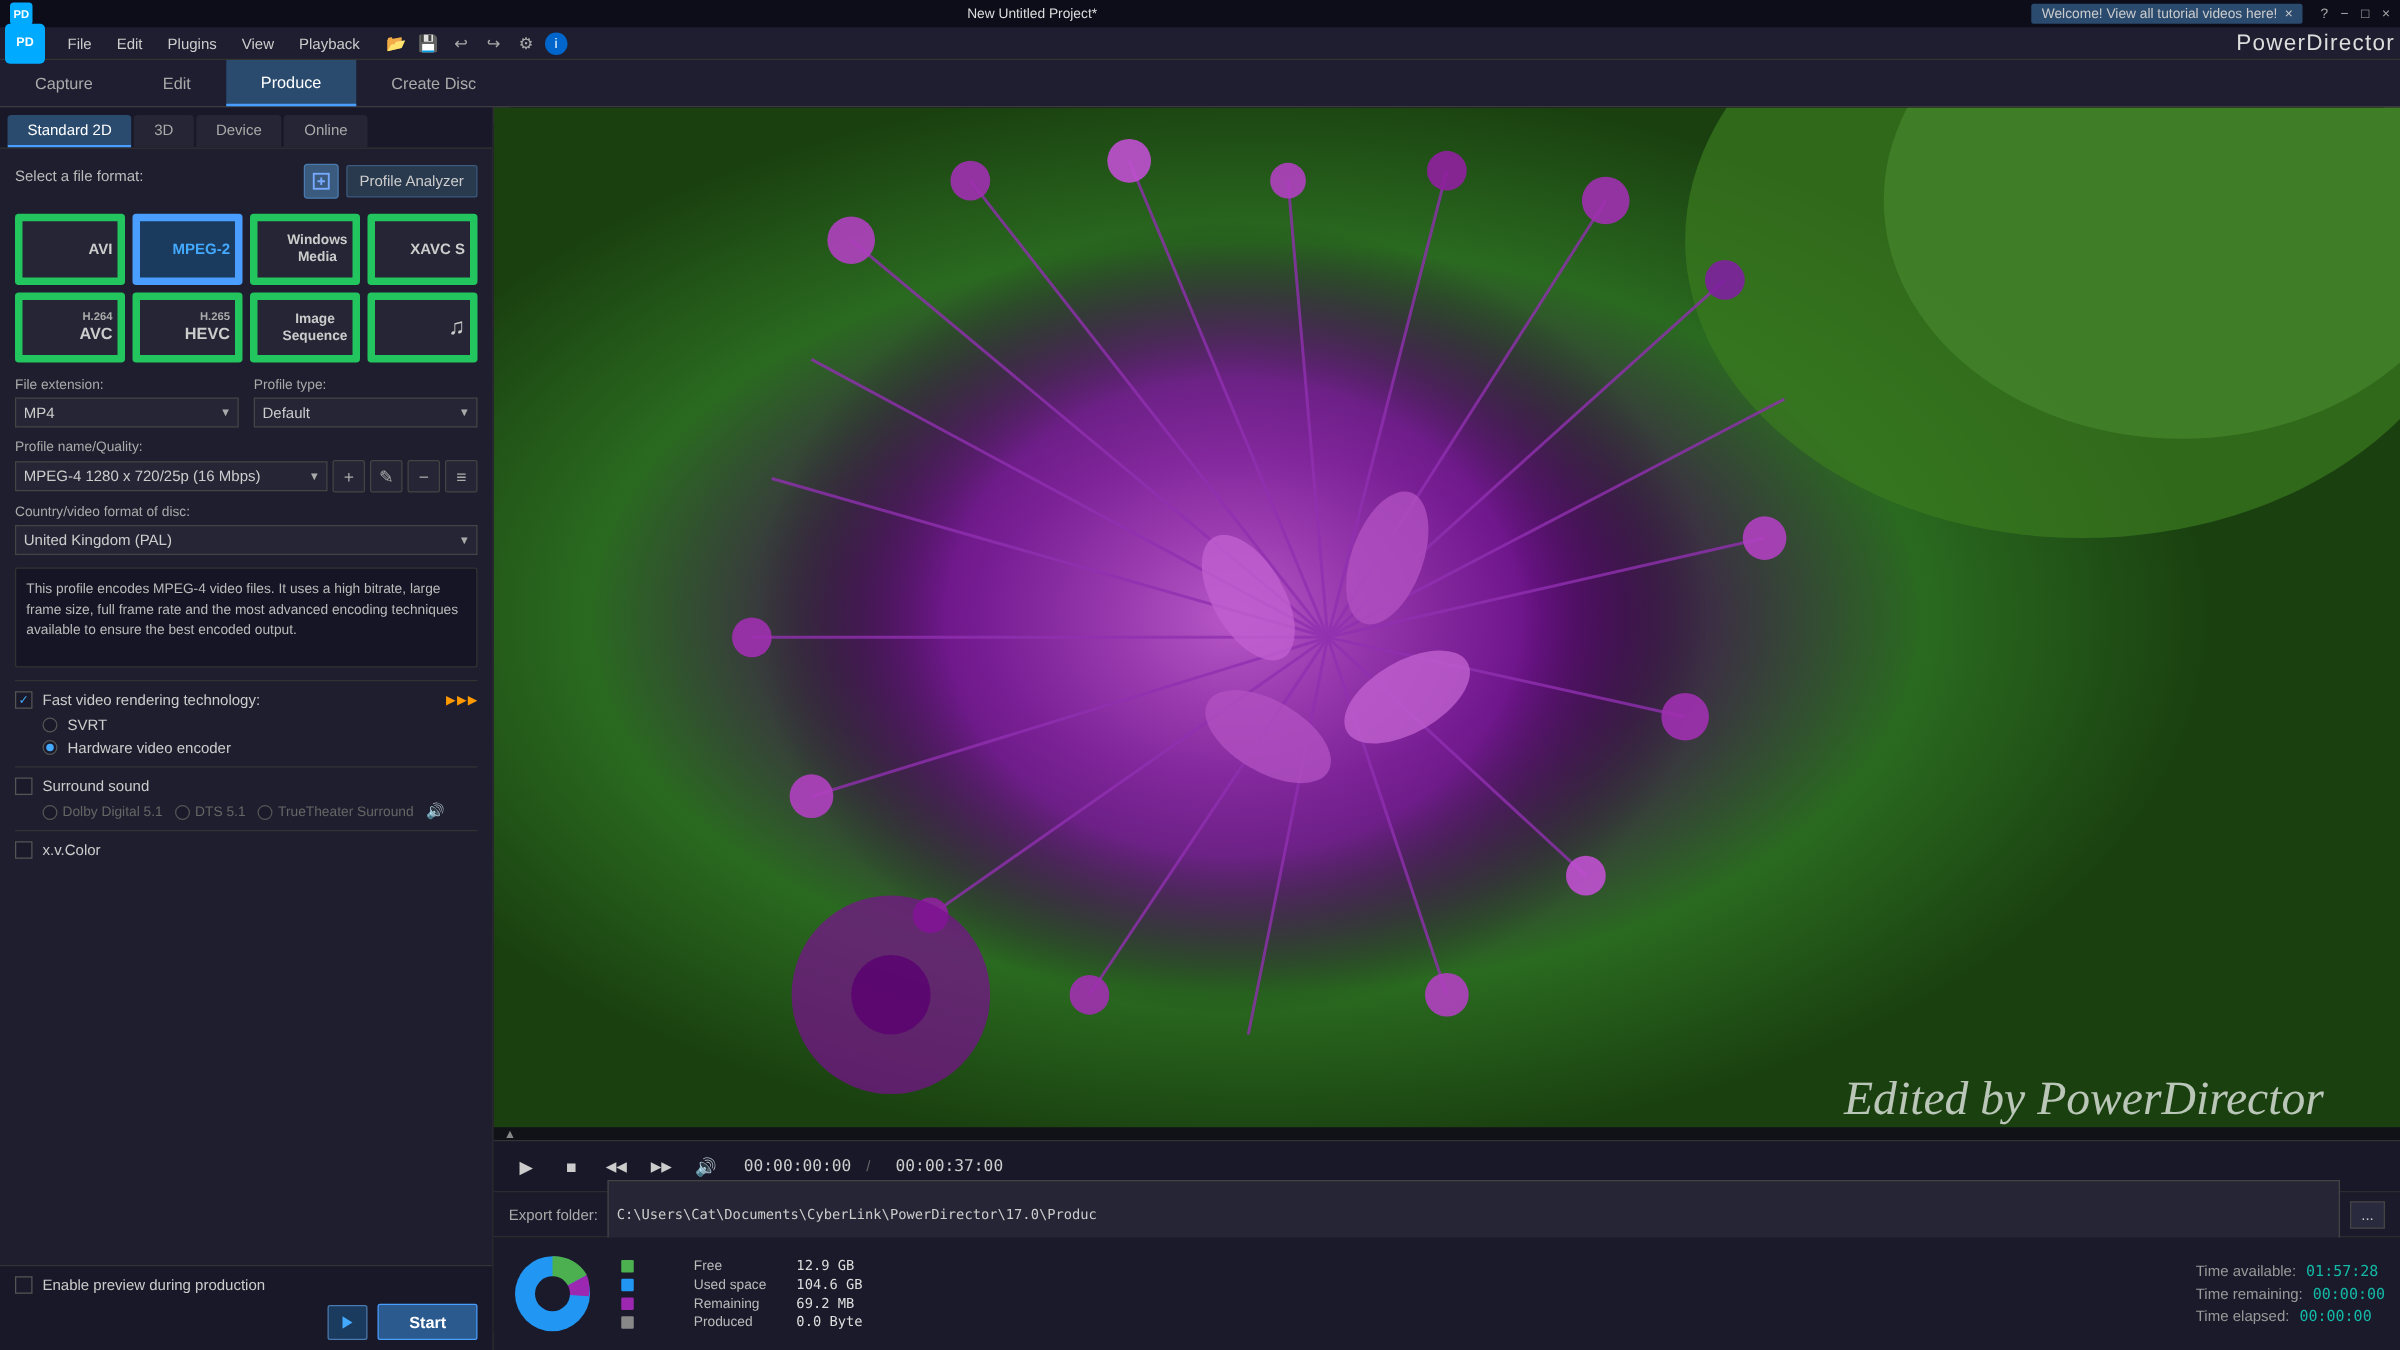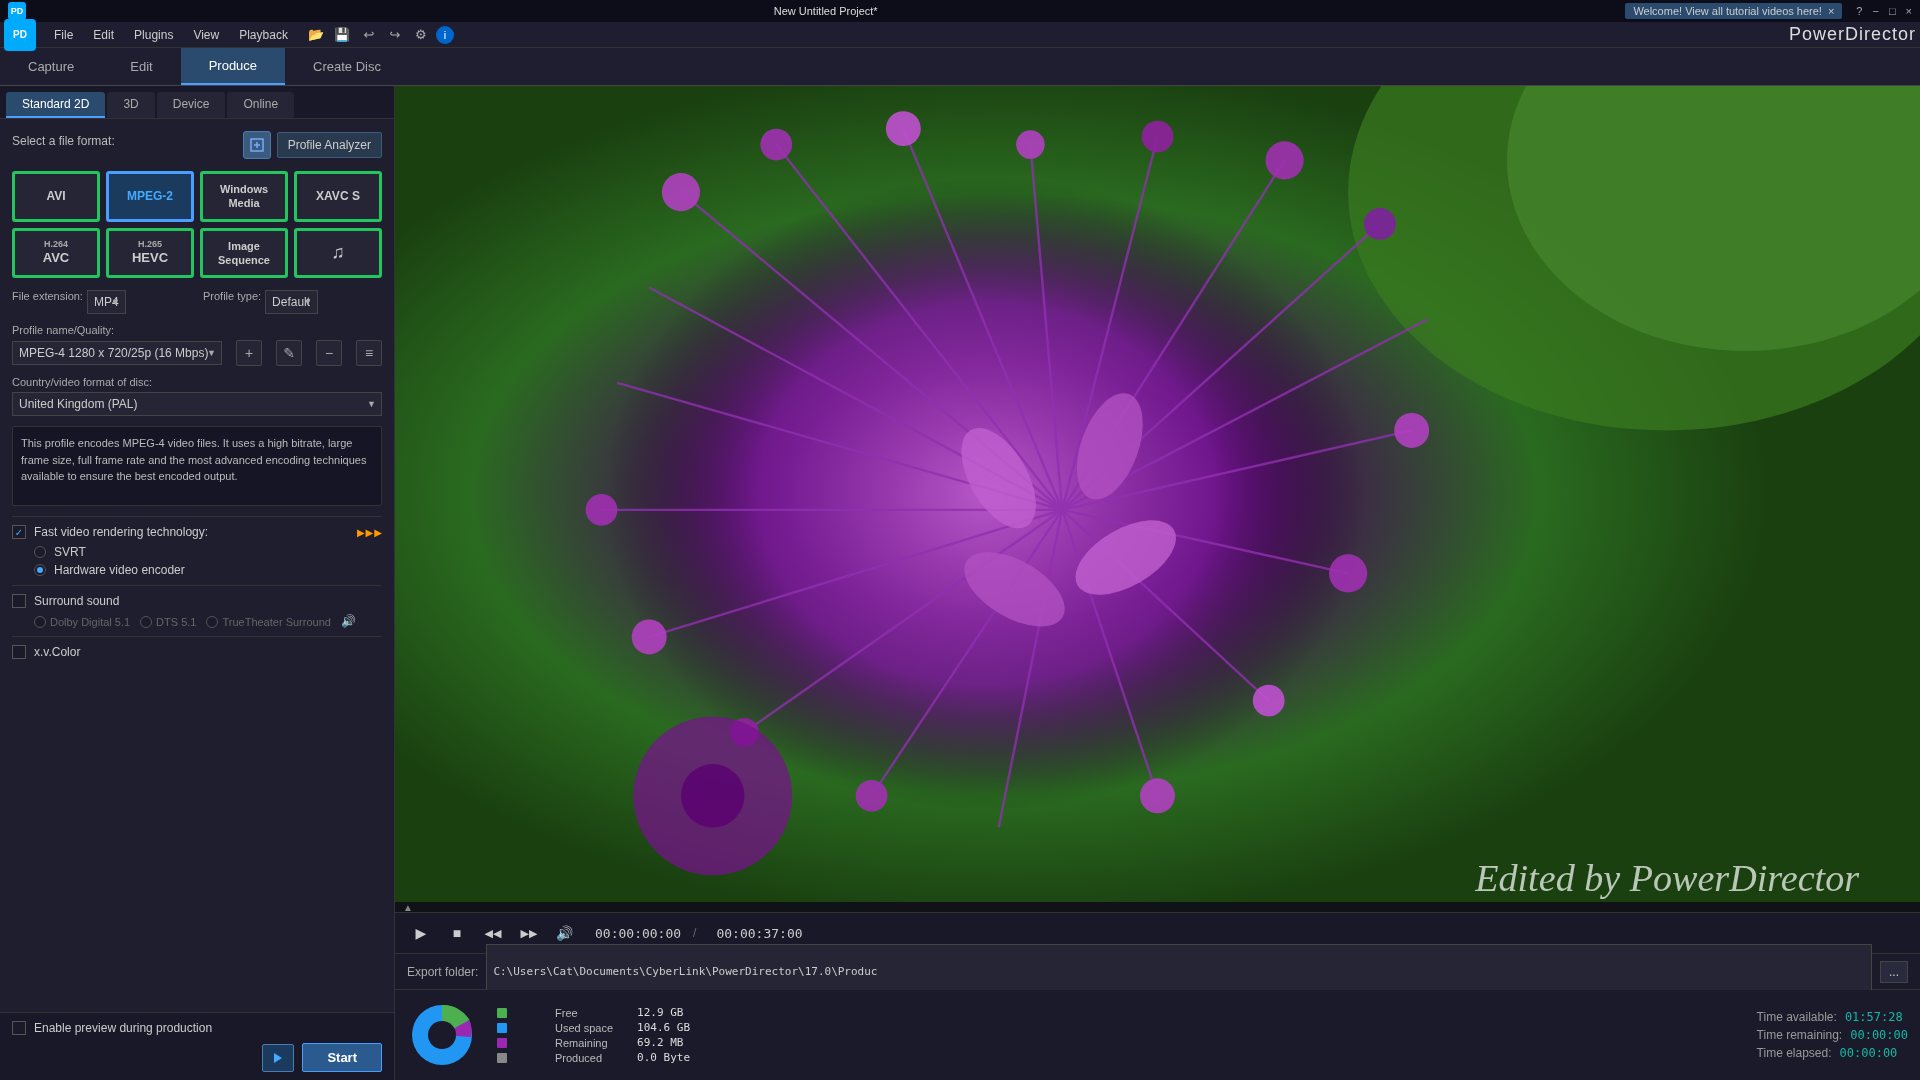--- a/index.html
+++ b/index.html
@@ -161,45 +161,45 @@
     
     .format-grid {
       display: grid;
       grid-template-columns: repeat(4, 1fr);
       gap: 6px;
       margin-bottom: 12px;
     }
     .format-btn {
       padding: 8px 4px;
       background: #252535;
-      border: 3px solid #22c55e;
+      border: 6px solid #22c55e;
       border-radius: 3px;
       color: #ccc;
       cursor: pointer;
       text-align: center;
       font-size: 12px;
       font-weight: bold;
       display: flex;
       flex-direction: column;
-      align-items: center;
+      align-items: flex-end;
       justify-content: center;
       min-height: 44px;
       line-height: 1.3;
     }
     .format-btn.selected { background: #1a3a5e; border-color: #4a9eff; color: #4af; }
 
     .form-row {
       display: flex;
       gap: 12px;
       margin-bottom: 10px;
     }
     .form-group {
       flex: 1;
       display: flex;
-      flex-direction: row;
+      flex-direction: column;
       gap: 4px;
     }
     .form-label {
       font-size: 11px;
       color: #aaa;
     }
     .form-select {
       background: #252535;
       border: 1px solid #444;
       color: #ccc;
@@ -218,21 +218,21 @@
       top: 50%;
       transform: translateY(-50%);
       color: #aaa;
       font-size: 9px;
       pointer-events: none;
     }
 
     .profile-name-row {
       display: flex;
       align-items: center;
-      gap: 14px;
+      gap: 4px;
       margin-bottom: 10px;
     }
     .profile-select-wrapper {
       flex: 1;
       position: relative;
     }
     .profile-icon-btn {
       width: 26px; height: 26px;
       background: #252535;
       border: 1px solid #444;

